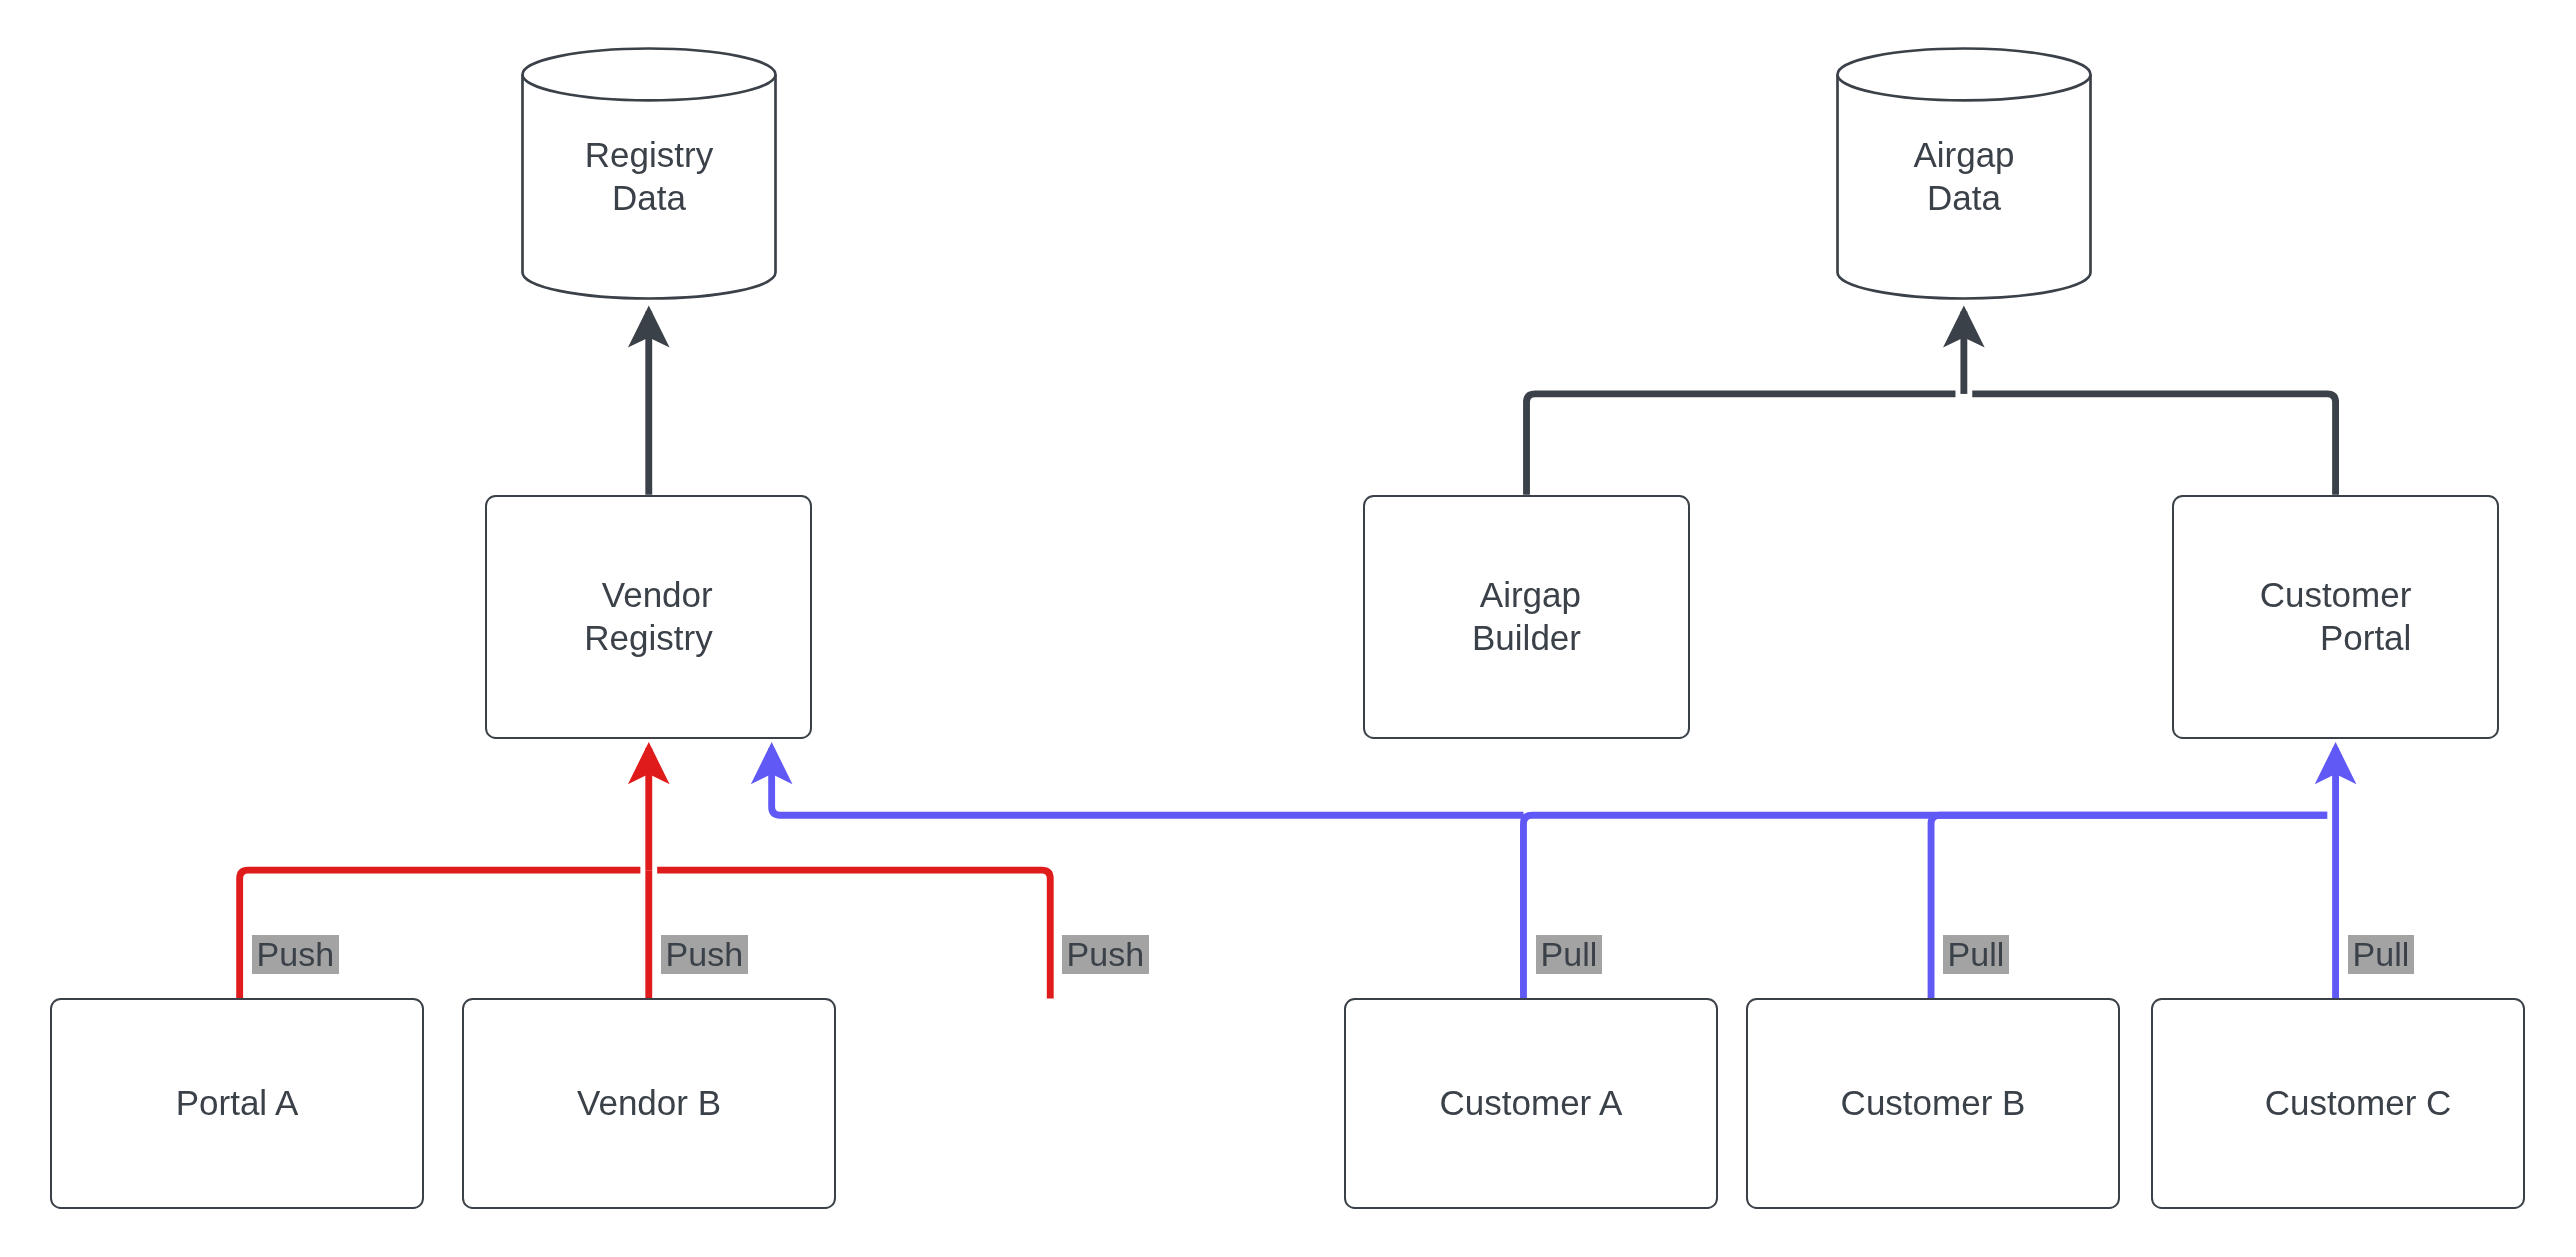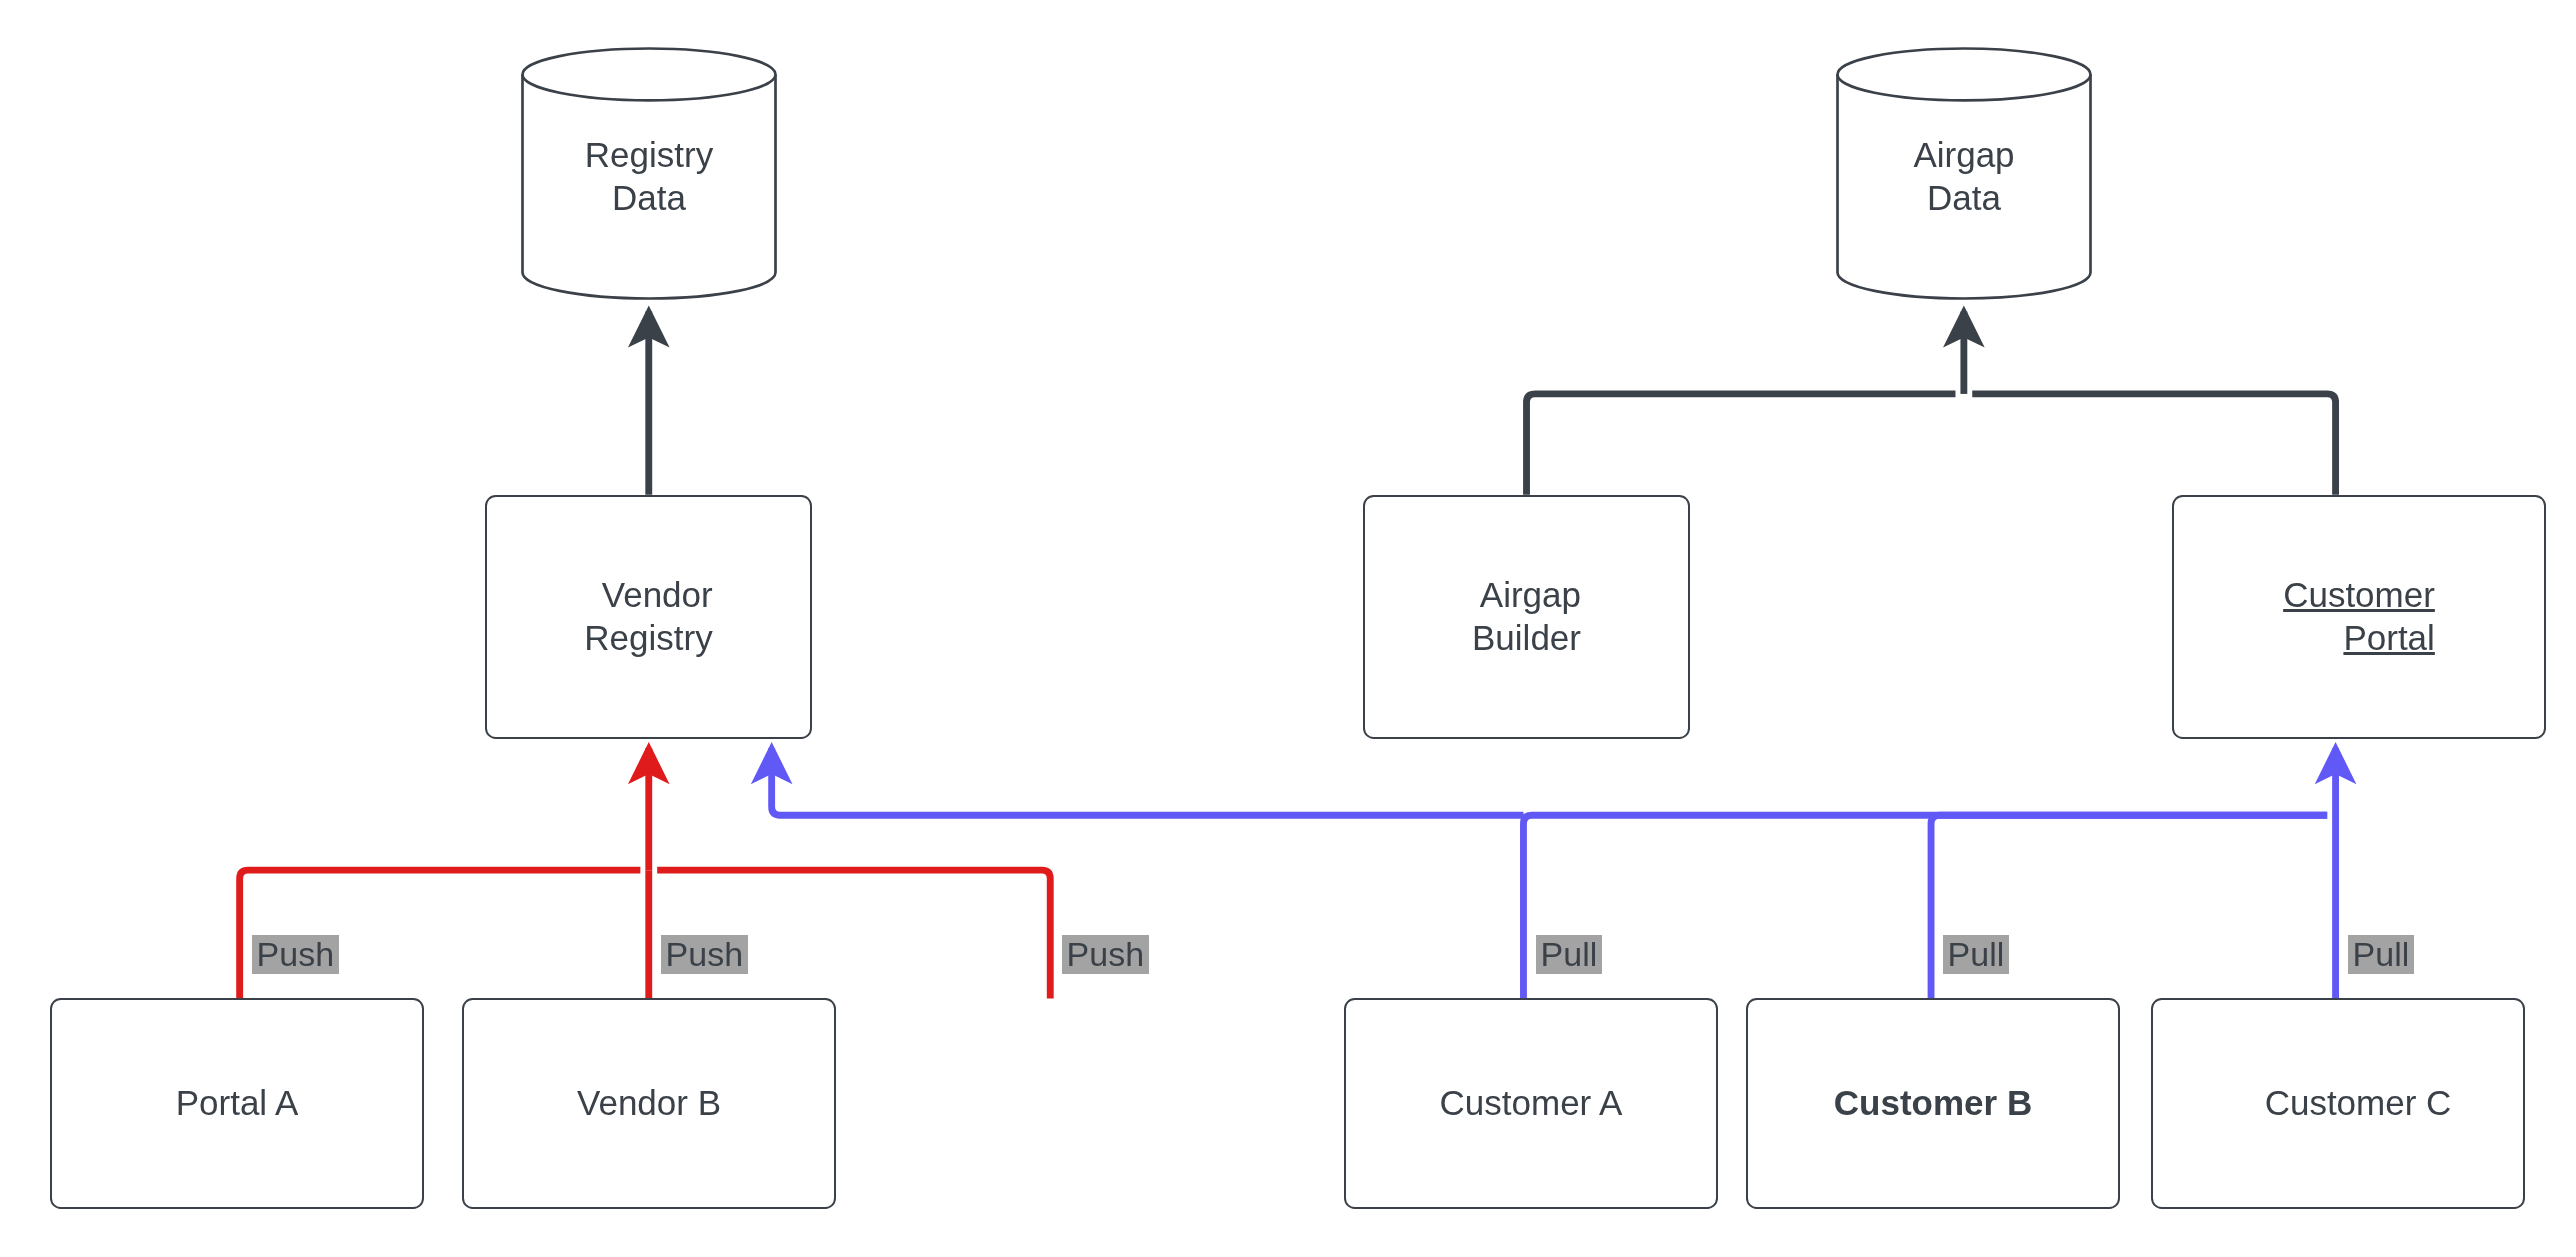--- a/index.html
+++ b/index.html
@@ -147,39 +147,39 @@
   <div class="node box" style="left:485px; top:495px; width:327px; height:244px;">
     <span class="node-label">Vendor
 Registry</span>
   </div>
 
   <div class="node box" style="left:1363px; top:495px; width:327px; height:244px;">
     <span class="node-label">Airgap
 Builder</span>
   </div>
 
-  <div class="node box" style="left:2172px; top:495px; width:374px; height:244px;text-decoration:underline;">
+  <div class="node box" style="left:2172px; top:495px; width:327px; height:244px;">
     <span class="node-label">Customer
 Portal</span>
   </div>
 
   <div class="node box small" style="left:50px; top:998px; width:374px; height:211px;">
     <span class="node-label">Portal A</span>
   </div>
 
   <div class="node box small" style="left:462px; top:998px; width:374px; height:211px;">
     <span class="node-label">Vendor B</span>
   </div>
 
 
   <div class="node box small" style="left:1344px; top:998px; width:374px; height:211px;">
     <span class="node-label">Customer A</span>
   </div>
 
-  <div class="node box small" style="left:1746px; top:998px; width:374px; height:211px;font-weight:bold;">
+  <div class="node box small" style="left:1746px; top:998px; width:374px; height:211px;">
     <span class="node-label">Customer B</span>
   </div>
 
   <div class="node box small" style="left:2151px; top:998px; width:374px; height:211px;padding-left:40px;">
     <span class="node-label">Customer C</span>
   </div>
 
   <div class="edge-label" style="left:252px; top:935px;">Push</div>
 
   <div class="edge-label" style="left:661px; top:935px;">Push</div>

